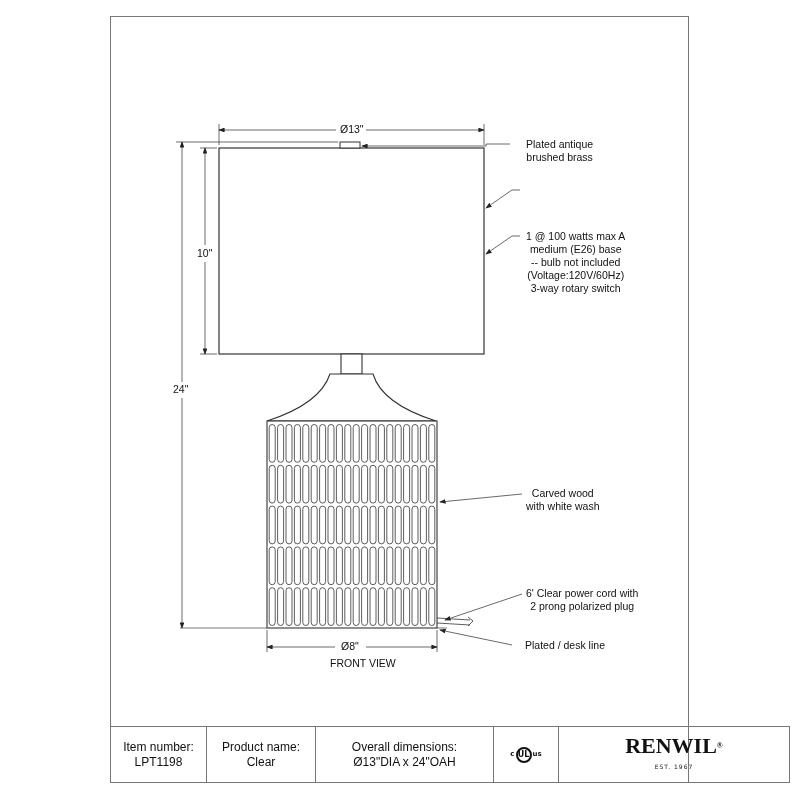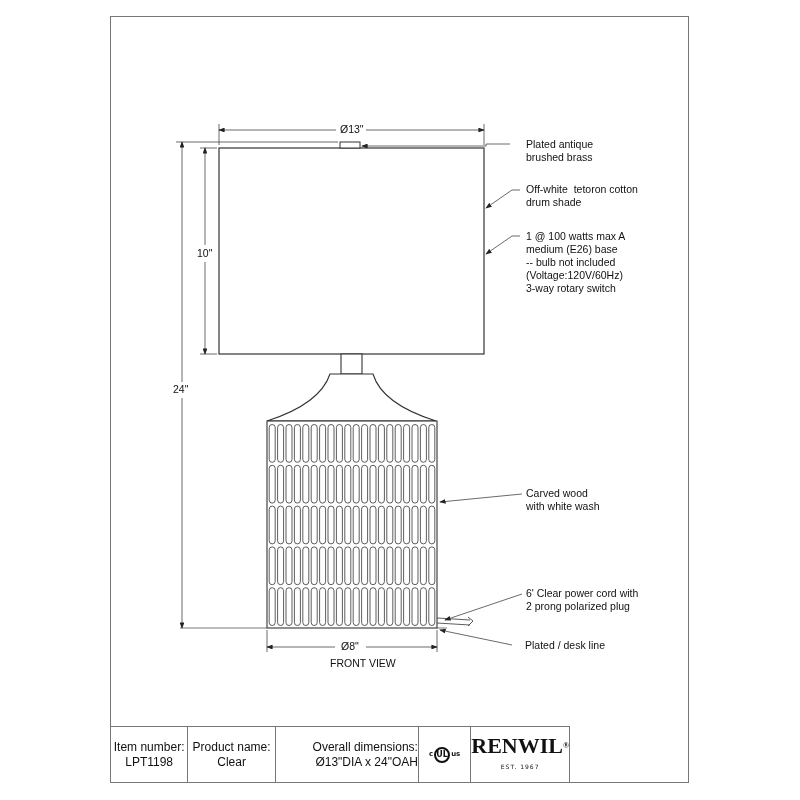--- a/index.html
+++ b/index.html
@@ -1,26 +1,26 @@
 <!DOCTYPE html>
 <html><head>
   <meta charset="utf-8">
   <style>
     html, body { margin: 0; padding: 0; background: #ffffff; }
     body { width: 800px; height: 800px; position: relative; overflow: hidden; font-family: "Liberation Sans", sans-serif; color: #111; }
     #sheet { position: absolute; left: 0; top: 0; width: 800px; height: 800px; }
     .frame { position: absolute; left: 110px; top: 16px; width: 579px; height: 767px; border: 1.5px solid #777; box-sizing: border-box; }
-    .title-block { position: absolute; left: 110px; top: 726px; width: 460px; height: 57px; border: 1.5px solid #777; box-sizing: border-box; display: flex; }
+    .title-block { position: absolute; left: 110px; top: 726px; width: 680px; height: 57px; border: 1.5px solid #777; box-sizing: border-box; display: flex; }
     .tb-cell { border-right: 1.5px solid #777; box-sizing: border-box; display: flex; flex-direction: column; align-items: center; justify-content: center; font-size: 12px; line-height: 15px; text-align: center; }
     .tb-cell:last-child { border-right: none; }
-    .c1 { width: 96px; } .c2 { width: 109px; text-align: center; } .c3 { width: 178px; align-items: flex-end; } .c4 { width: 65px; } .c5 { flex: 1; }
+    .c1 { width: 96px; } .c2 { width: 109px; text-align: center; } .c3 { width: 178px; } .c4 { width: 65px; } .c5 { flex: 1; }
     .brand { font-weight: 900; font-size: 22px; letter-spacing: 0px; line-height: 22px; font-family: Liberation Serif, serif; }
     .brand sup { font-size: 8px; vertical-align: top; }
     .est { font-size: 6px; letter-spacing: 1px; margin-top: 2px; font-family: "DejaVu Sans", sans-serif; }
-    .note { position: absolute; font-size: 10.5px; line-height: 13px; white-space: pre; }
+    .note { position: absolute; font-size: 10.5px; line-height: 13px; white-space: pre; text-align: center; }
     .dim { position: absolute; font-size: 10.5px; background: #fff; padding: 0 2px; }
     .view-label { position: absolute; font-size: 10.5px; margin-left: 12px; }
     svg { position: absolute; left: 0; top: 0; }
   </style>
 </head>
 <body>
 
 <div id="sheet">
   <div class="frame"></div>
 
@@ -179,22 +179,20 @@
   </svg>
 
   <span class="dim" style="left:338px; top:123px;">Ø13"</span>
   <span class="dim" style="left:195px; top:247px;">10"</span>
   <span class="dim" style="left:171px; top:383px;">24"</span>
   <span class="dim" style="left:339px; top:640px;">Ø8"</span>
   <span class="view-label" style="left:318px; top:657px;">FRONT VIEW</span>
 
   <div class="note" style="left:526px; top:138px;">Plated antique
 brushed brass</div>
-  <div class="note" style="left:526px; top:183px;">Off-white  tetoron cotton
-drum shade</div>
   <div class="note" style="left:526px; top:230px;">1 @ 100 watts max A
 medium (E26) base
 -- bulb not included
 (Voltage:120V/60Hz)
 3-way rotary switch</div>
   <div class="note" style="left:526px; top:487px;">Carved wood
 with white wash</div>
   <div class="note" style="left:526px; top:587px;">6' Clear power cord with
 2 prong polarized plug</div>
   <div class="note" style="left:525px; top:639px;">Plated / desk line</div>

